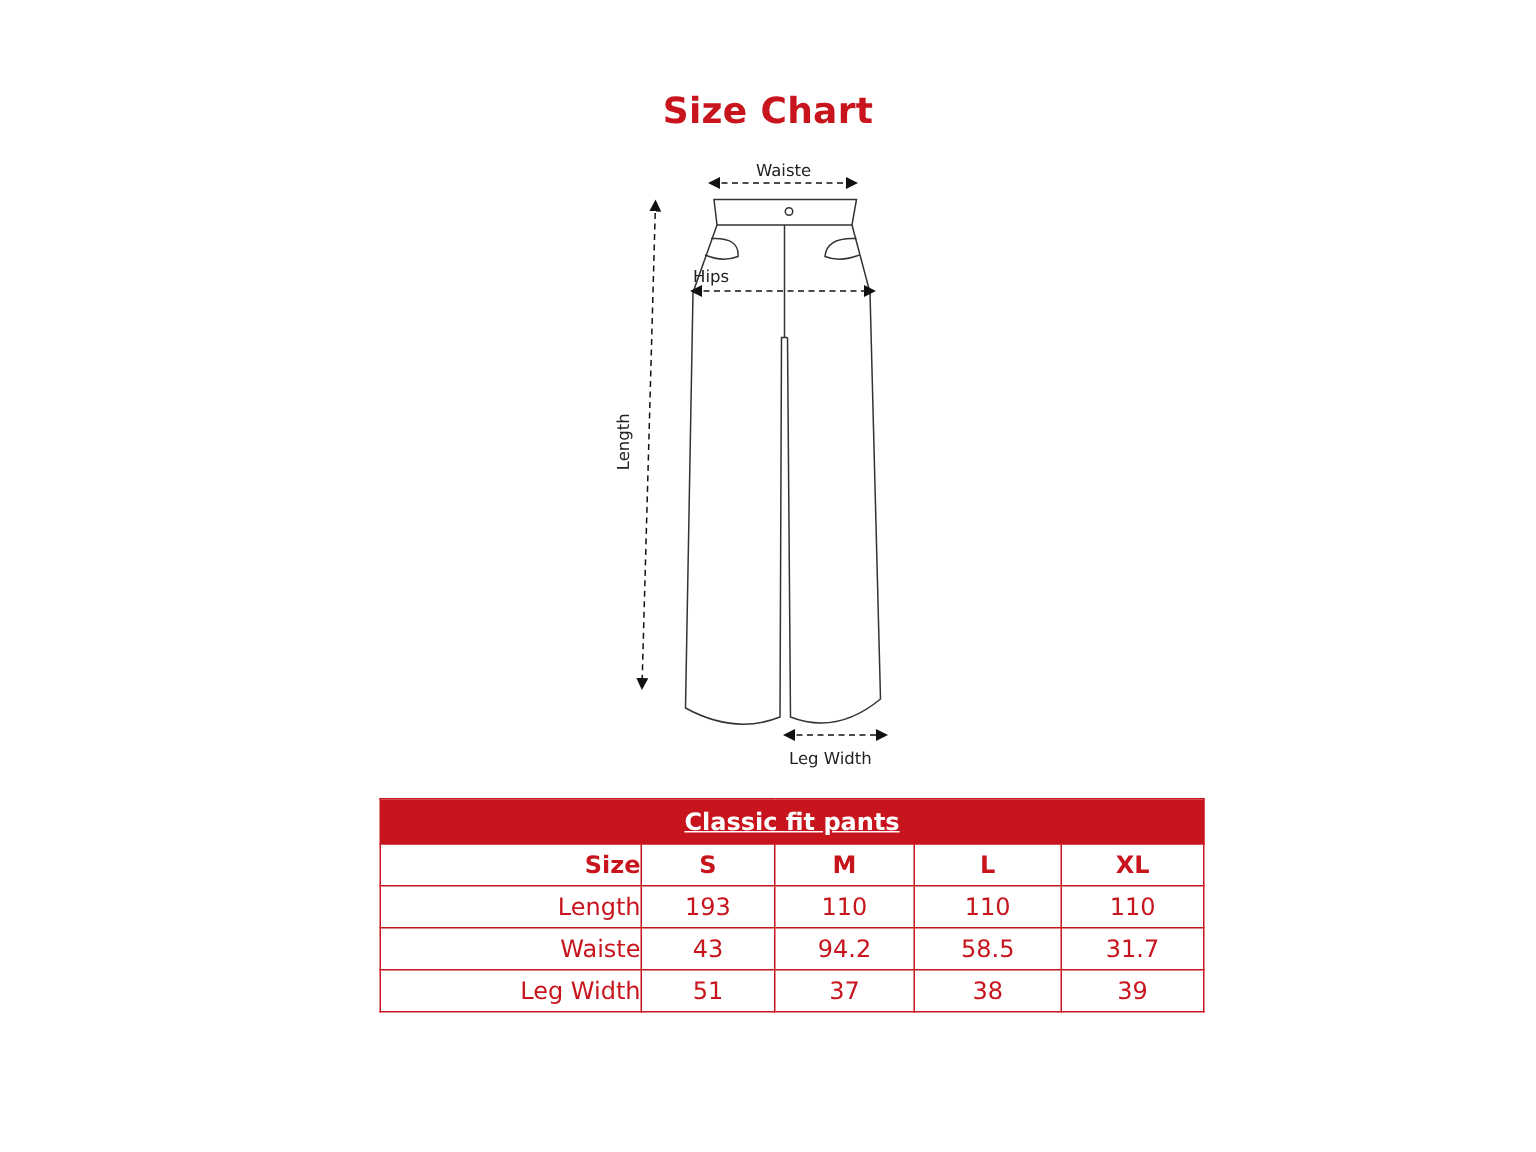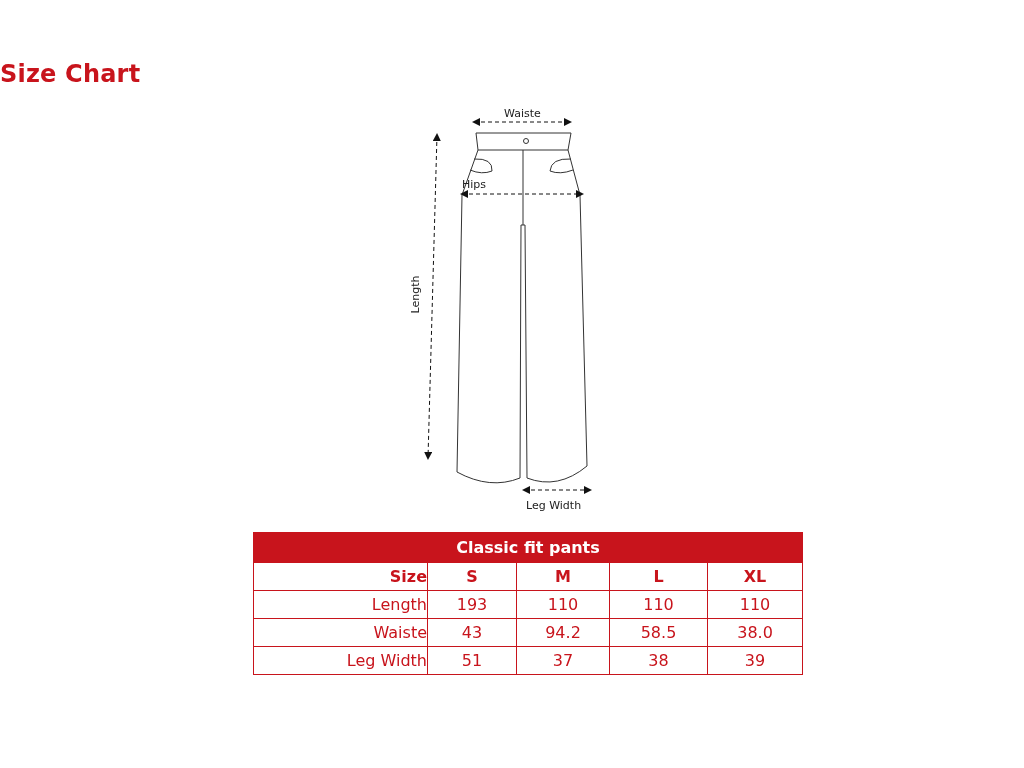--- a/index.html
+++ b/index.html
@@ -1,24 +1,24 @@
 <!DOCTYPE html>
 <html><head>
 <meta charset="utf-8">
 <style>
   html, body { margin:0; padding:0; }
   body { width:1024px; height:768px; background:#ffffff; position:relative; overflow:hidden;
          font-family:"DejaVu Sans", sans-serif; color:#c8141c; }
-  .title { position:absolute; left:0; width:1024px; top:60px; text-align:left;
+  .title { position:absolute; left:0; width:1024px; top:60px; text-align:center;
            font-size:24px; font-weight:bold; color:#c8141c; letter-spacing:0.2px; }
   .diagram { position:absolute; left:0; top:0; width:1024px; height:530px; }
   .dlabel { position:absolute; font-size:11px; color:#222; font-family:"DejaVu Sans", sans-serif; }
   .size-table { position:absolute; left:253px; top:532px; width:549px; border-collapse:collapse; table-layout:fixed; }
   .size-table th.caption { background:#c8141c; color:#fff; font-weight:bold; font-size:16px; height:29px;
-                           padding:0; text-align:center; border:1px solid #c8141c; }
+                           padding:0; text-align:center; border:1px solid #c8141c;text-decoration:underline; }
   .size-table td { border:1.5px solid #c8141c; height:27px; padding:0; font-size:16px; color:#c8141c; text-align:center; }
   .size-table td.rowhead { text-align:right; padding-left:36px; }
   .size-table tr.hdr td { font-weight:bold; }
 </style>
 </head>
 <body>
 
 <div class="title">Size Chart</div>
 
 <div class="diagram">
@@ -80,21 +80,21 @@
     <td>193</td>
     <td>110</td>
     <td>110</td>
     <td>110</td>
   </tr>
   <tr>
     <td class="rowhead">Waiste</td>
     <td>43</td>
     <td>94.2</td>
     <td>58.5</td>
-    <td>38.0</td>
+    <td>31.7</td>
   </tr>
   <tr>
     <td class="rowhead">Leg Width</td>
     <td>51</td>
     <td>37</td>
     <td>38</td>
     <td>39</td>
   </tr>
 </tbody>
   </table>

